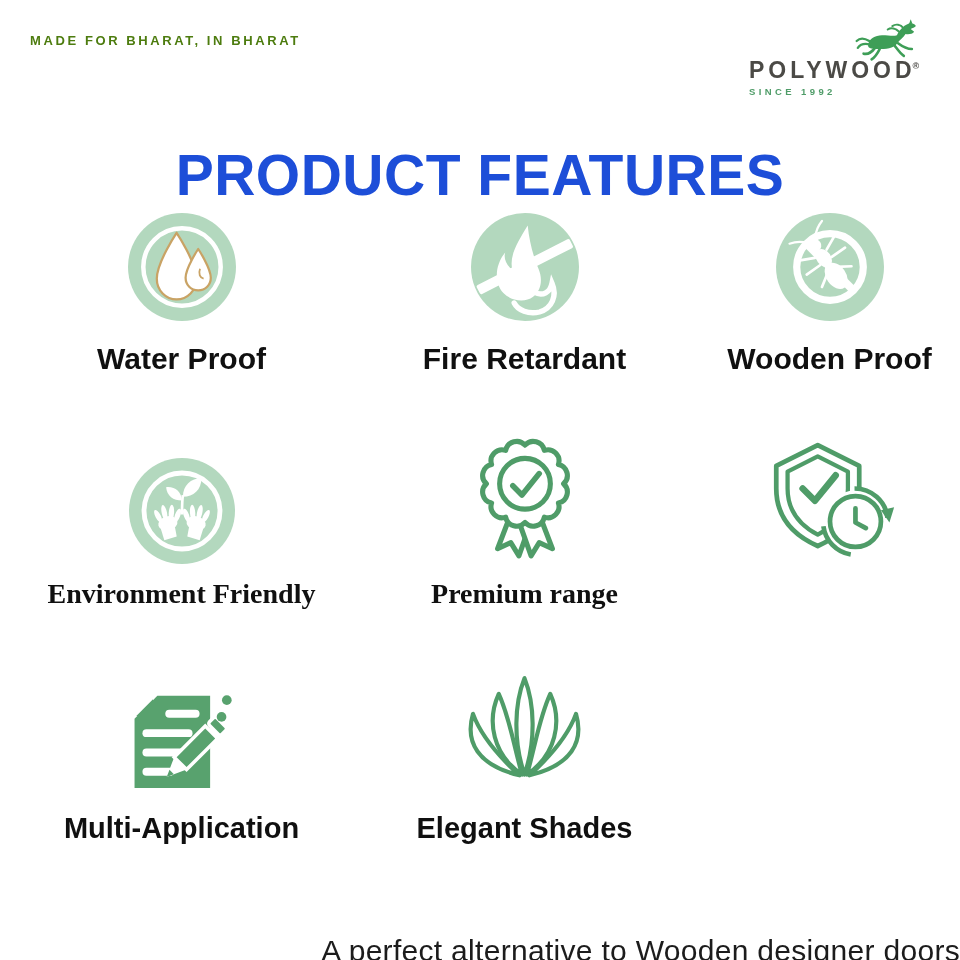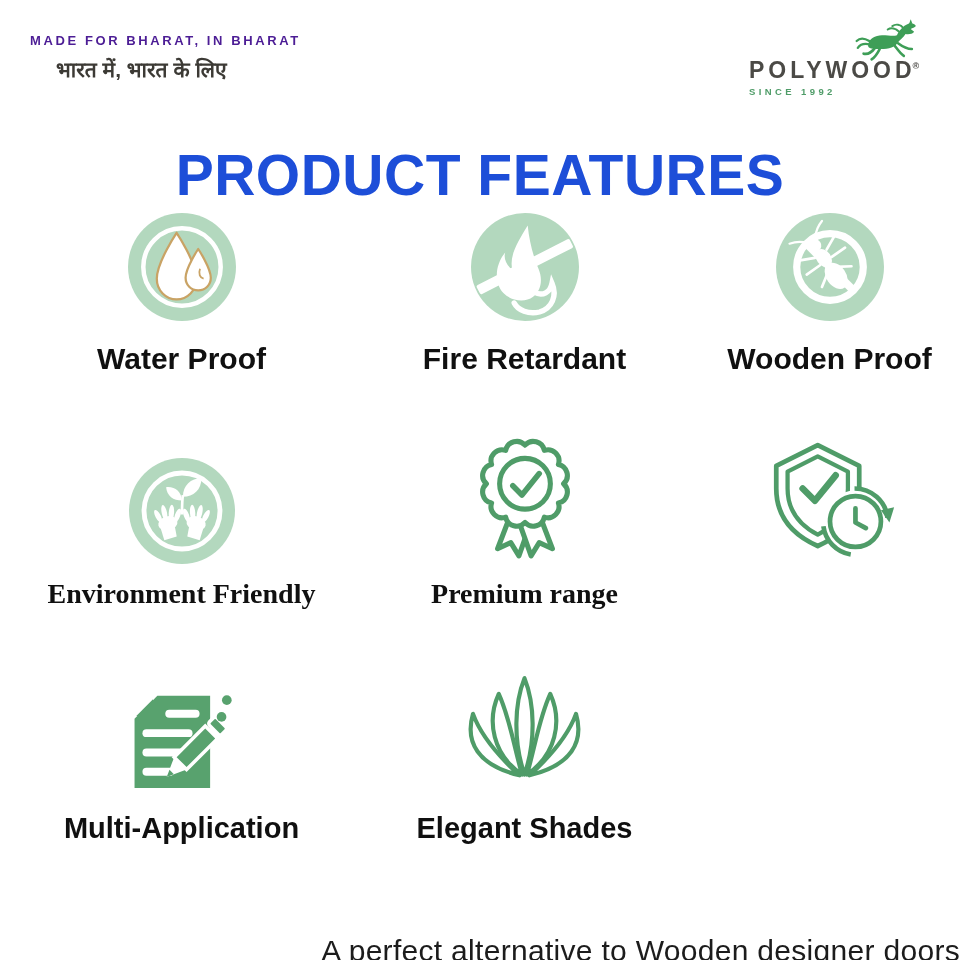--- a/index.html
+++ b/index.html
@@ -1,21 +1,21 @@
 <!DOCTYPE html>
 <html><head>
 <meta charset="utf-8">
 <style>
   html,body{margin:0;padding:0;background:#fff;}
   .canvas{position:relative;width:960px;height:960px;background:#ffffff;
           font-family:"Liberation Sans",sans-serif;overflow:hidden;}
 
   
   .made-for{position:absolute;top:33px;left:30px;}
-  .made-for .en{font-size:13px;font-weight:bold;letter-spacing:2.6px;color:#4c1d95;}
+  .made-for .en{font-size:13px;font-weight:bold;letter-spacing:2.6px;color:#4d7c0f;}
   .made-for .hi{font-size:21px;font-weight:bold;color:#3c3a35;margin-top:7px;margin-left:26px;}
 
   .logo{position:absolute;top:18px;right:26px;width:185px;text-align:left;}
   .logo .horse{display:block;margin:0 8px -7px auto;width:72px;height:46px;}
   .wordmark{font-size:23px;font-weight:bold;color:#4b4a46;letter-spacing:4px;white-space:nowrap;}
   .wordmark sup{font-size:9px;letter-spacing:0;margin-left:-3px;color:#4b4a46;}
   .since{font-size:9.5px;font-weight:bold;color:#4f9c68;letter-spacing:3.4px;margin-top:2px;margin-right:1px;}
 
   .page-title{position:absolute;top:104px;left:0;width:100%;text-align:center;
               font-size:57px;font-weight:bold;color:#1d4ed8;letter-spacing:0.5px;}
@@ -39,21 +39,20 @@
   .tagline{position:absolute;top:934px;left:0;width:100%;text-align:right;
            font-size:30px;font-weight:400;color:#1c1c1c;letter-spacing:0.3px;}
 </style>
 </head>
 <body>
 
 <div class="canvas">
 
   <div class="made-for">
     <div class="en">MADE FOR BHARAT, IN BHARAT</div>
-    <div class="hi">भारत में, भारत के लिए</div>
   </div>
 
   <div class="logo">
     <svg class="horse" viewBox="0 0 120 80">
       <g fill="#3e9e57" stroke="#3e9e57">
         <path stroke="none" d="M22,46 C24,36 34,30 46,30 C58,30 66,32 72,30 C76,22 82,14 92,10 C97,8 103,10 105,14 C103,17 99,17 96,19 L102,24 C99,28 93,29 87,28 C83,34 78,38 74,42 C70,50 58,54 44,54 C32,54 20,54 22,46 Z"></path>
         <path stroke="none" d="M93,11 L96,2 L99,10 Z"></path>
         <g fill="none" stroke-width="4.5" stroke-linecap="round">
           <path d="M74,44 C82,50 90,54 98,54"></path>
           <path d="M68,48 C74,56 78,62 84,66"></path>

